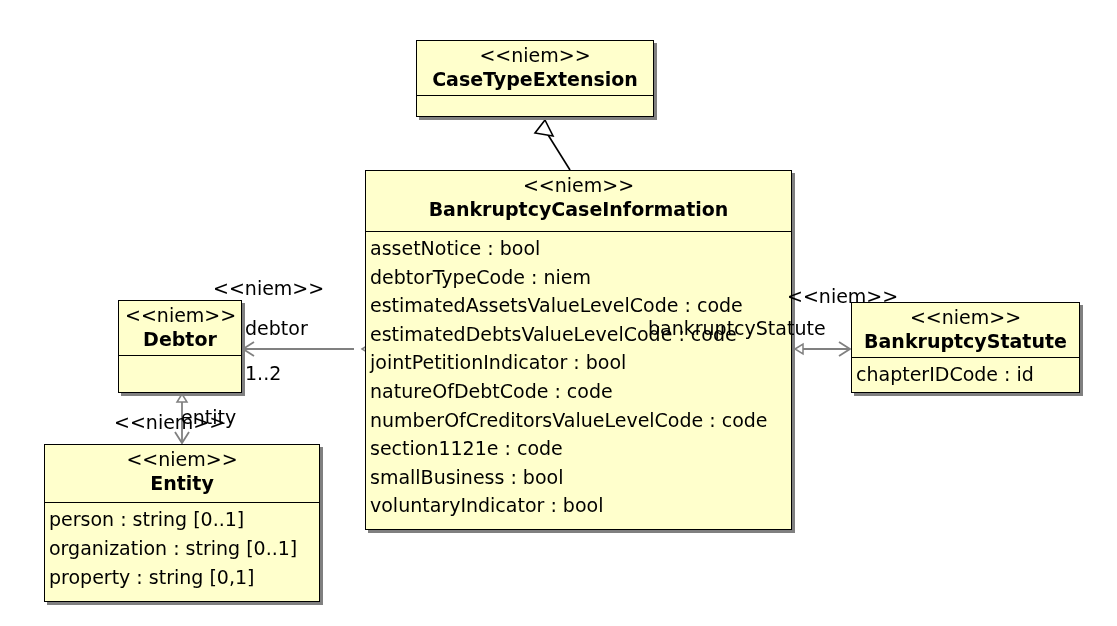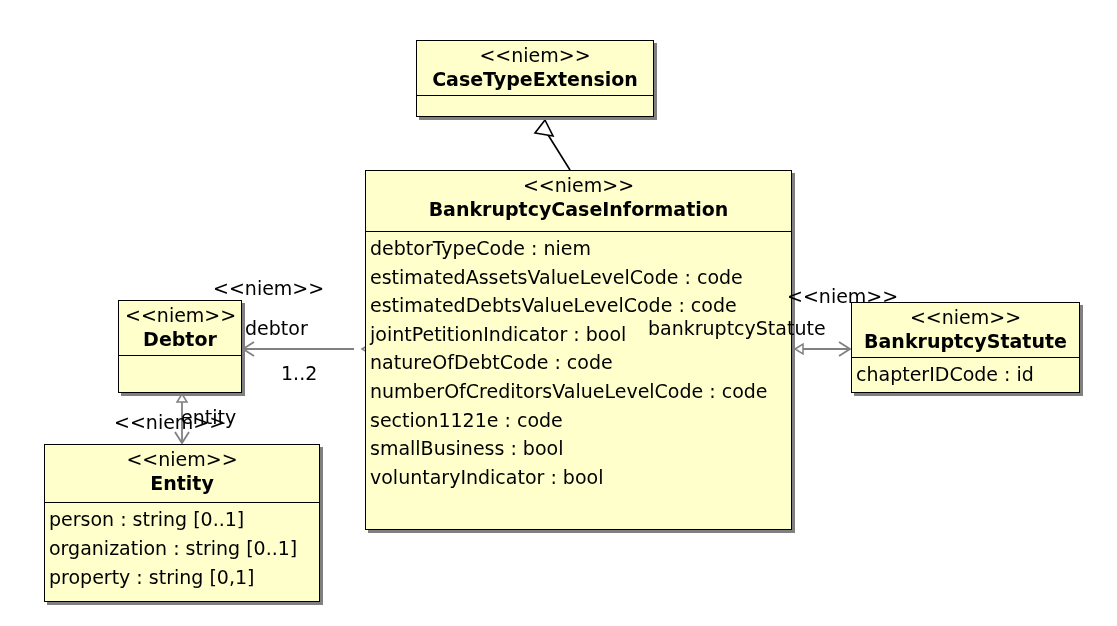--- a/index.html
+++ b/index.html
@@ -125,20 +125,21 @@
     </div>
     <div class="uml-empty"></div>
   </div>
 
   <div class="uml-class" style="left:365px; top:170px; width:427px; height:360px;">
     <div class="uml-head" style="height:61px;">
       <span class="stereo">&lt;&lt;niem&gt;&gt;</span>
       <span class="cname">BankruptcyCaseInformation</span>
     </div>
     <div class="uml-attrs">
+      <span class="attr">assetNotice : bool</span>
       <span class="attr">debtorTypeCode : niem</span>
       <span class="attr">estimatedAssetsValueLevelCode : code</span>
       <span class="attr">estimatedDebtsValueLevelCode : code</span>
       <span class="attr">jointPetitionIndicator : bool</span>
       <span class="attr">natureOfDebtCode : code</span>
       <span class="attr">numberOfCreditorsValueLevelCode : code</span>
       <span class="attr">section1121e : code</span>
       <span class="attr">smallBusiness : bool</span>
       <span class="attr">voluntaryIndicator : bool</span>
     </div>
@@ -168,21 +169,21 @@
       <span class="stereo">&lt;&lt;niem&gt;&gt;</span>
       <span class="cname">BankruptcyStatute</span>
     </div>
     <div class="uml-attrs">
       <span class="attr compact">chapterIDCode : id</span>
     </div>
   </div>
 
   <div class="edge-label stereo-lbl" style="left:213px; top:277px;">&lt;&lt;niem&gt;&gt;</div>
   <div class="edge-label" style="left:245px; top:317px;">debtor</div>
-  <div class="edge-label" style="left:245px; top:362px;margin-left:36px;">1..2</div>
+  <div class="edge-label" style="left:245px; top:362px;">1..2</div>
 
   <div class="edge-label stereo-lbl" style="left:787px; top:285px;">&lt;&lt;niem&gt;&gt;</div>
   <div class="edge-label" style="left:648px; top:317px;">bankruptcyStatute</div>
 
   <div class="edge-label stereo-lbl" style="left:114px; top:411px;">&lt;&lt;niem&gt;&gt;</div>
   <div class="edge-label" style="left:181px; top:406px;">entity</div>
 
 </div>
 
 </body></html>

